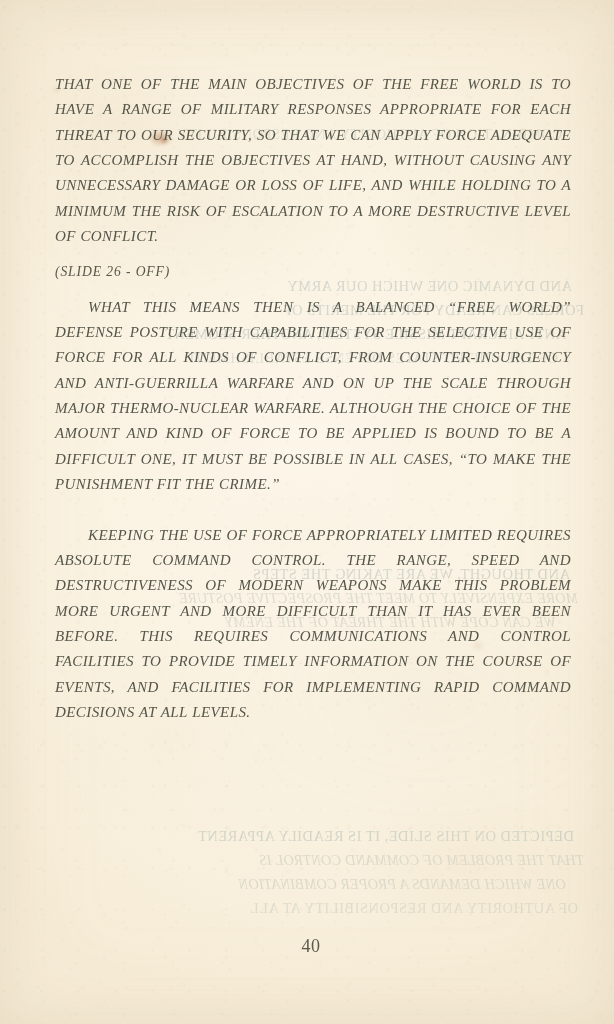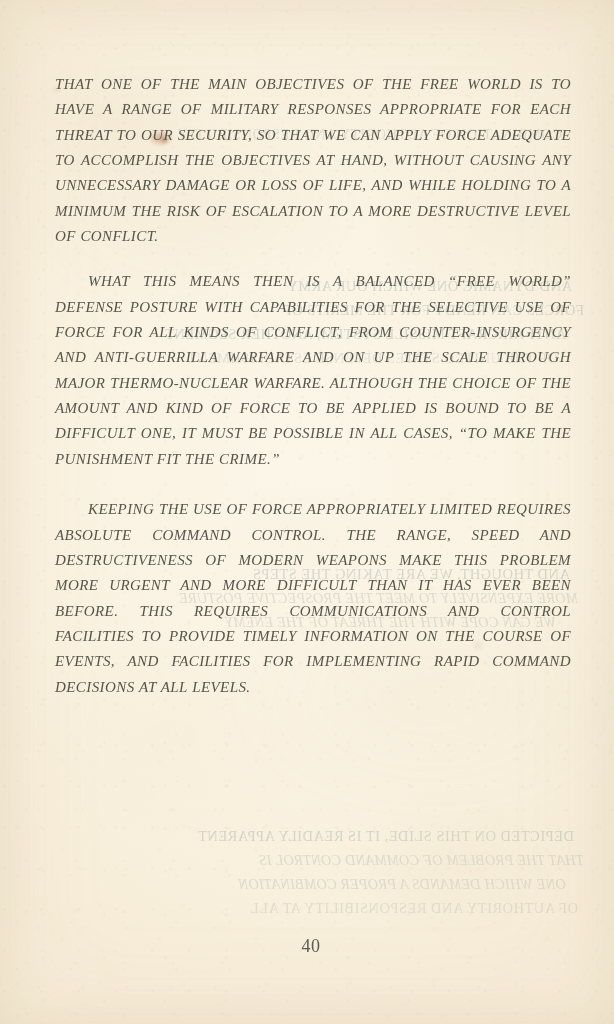--- a/index.html
+++ b/index.html
@@ -196,20 +196,21 @@
   <div class="grain"></div>
 
   <div class="fox fox-a"></div>
   <div class="fox fox-b"></div>
   <div class="fox fox-c"></div>
   <div class="fox fox-d"></div>
 
   <div id="text-col">
     <p class="para">THAT ONE OF THE MAIN OBJECTIVES OF THE FREE WORLD IS TO HAVE A RANGE OF MILITARY RESPONSES APPROPRIATE FOR EACH THREAT TO OUR SECURITY, SO THAT WE CAN APPLY FORCE ADEQUATE TO ACCOMPLISH THE OBJECTIVES AT HAND, WITHOUT CAUSING ANY UNNECESSARY DAMAGE OR LOSS OF LIFE, AND WHILE HOLDING TO A MINIMUM THE RISK OF ESCALATION TO A MORE DESTRUCTIVE LEVEL OF CONFLICT.</p>
     <div class="gap-note"></div>
+    <p class="slide-note">(SLIDE 26 - OFF)</p>
     <div class="gap-note"></div>
     <p class="para indent">WHAT THIS MEANS THEN IS A BALANCED “FREE WORLD” DEFENSE POSTURE WITH CAPABILITIES FOR THE SELECTIVE USE OF FORCE FOR ALL KINDS OF CONFLICT, FROM COUNTER-INSURGENCY AND ANTI-GUERRILLA WARFARE AND ON UP THE SCALE THROUGH MAJOR THERMO-NUCLEAR WARFARE. ALTHOUGH THE CHOICE OF THE AMOUNT AND KIND OF FORCE TO BE APPLIED IS BOUND TO BE A DIFFICULT ONE, IT MUST BE POSSIBLE IN ALL CASES, “TO MAKE THE PUNISHMENT FIT THE CRIME.”</p>
     <div class="gap-para"></div>
     <p class="para indent">KEEPING THE USE OF FORCE APPROPRIATELY LIMITED REQUIRES ABSOLUTE COMMAND CONTROL. THE RANGE, SPEED AND DESTRUCTIVENESS OF MODERN WEAPONS MAKE THIS PROBLEM MORE URGENT AND MORE DIFFICULT THAN IT HAS EVER BEEN BEFORE. THIS REQUIRES COMMUNICATIONS AND CONTROL FACILITIES TO PROVIDE TIMELY INFORMATION ON THE COURSE OF EVENTS, AND FACILITIES FOR IMPLEMENTING RAPID COMMAND DECISIONS AT ALL LEVELS.</p>
     <div class="gap-para"></div>
   </div>
 
   <div class="ink-wash"></div>
   <div class="edge-shade"></div>
 

